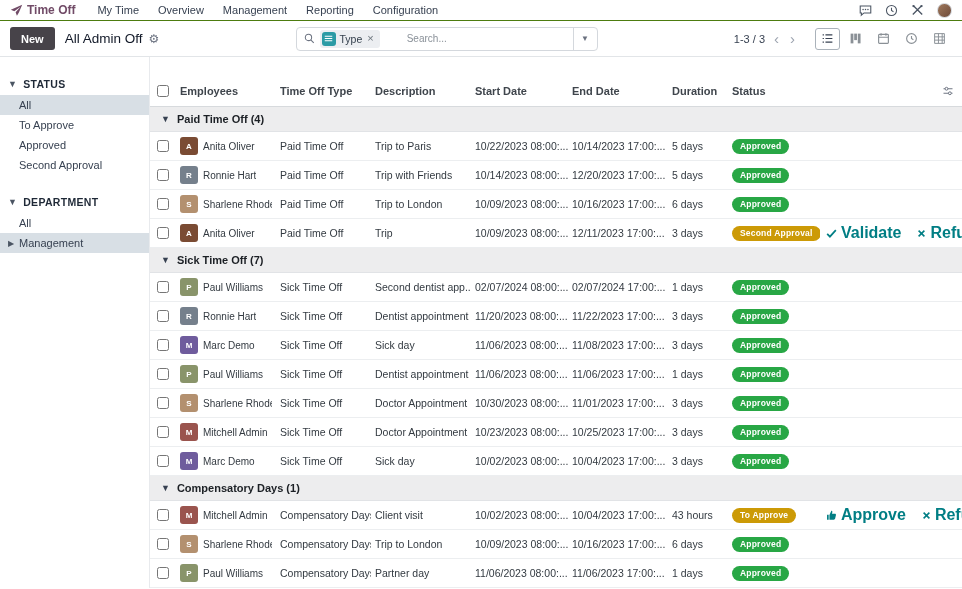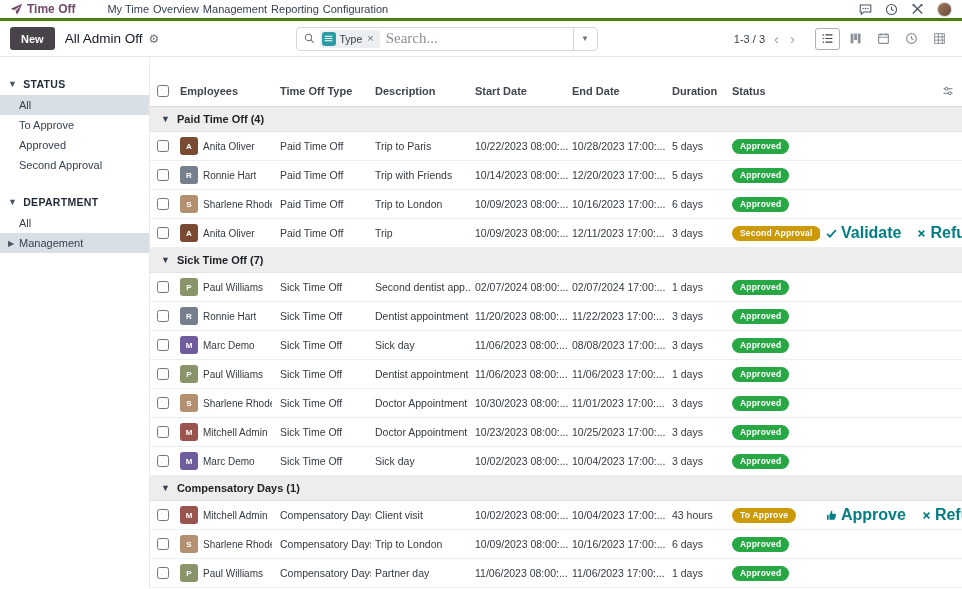--- a/index.html
+++ b/index.html
@@ -1,41 +1,41 @@
 <!DOCTYPE html>
 <html style="--brand: #714B67; --newBtn: #474349; --success: #28a745; --warning: #cc9a06; --link: #017e84; --sidebarActive: #d8dfe5; --groupBg: #ededee; --facetIcon: #2b9ba5;"><head>
 <meta charset="utf-8">
 <style>
   * { margin:0; padding:0; box-sizing:border-box; }
   html,body { width:962px; height:589px; overflow:hidden; }
   body { font-family:"Liberation Sans","DejaVu Sans",sans-serif; background:#fff; color:#374151; font-size:11px; }
 
   
-  .topbar { height:21px; display:flex; align-items:center; padding:0 10px; border-bottom:3px solid #4d7c0f; background:#fff; }
+  .topbar { height:21px; display:flex; align-items:center; padding:0 10px; border-bottom:1px solid #4d7c0f; background:#fff; }
   .brand { display:flex; align-items:center; gap:4px; color:var(--brand); font-weight:bold; font-size:12px; cursor:pointer; }
-  .topbar-menu { display:flex; gap:4px; margin-left:32px; }
+  .topbar-menu { display:flex; gap:19px; margin-left:22px; }
   .menu-item { font-size:11px; color:#374151; cursor:pointer; }
   .topbar-right { margin-left:auto; display:flex; align-items:center; gap:13px; color:#4b5563; }
   .sys-icon { width:13px; height:13px; display:flex; align-items:center; justify-content:center; cursor:pointer; }
   .sys-icon svg { width:13px; height:13px; }
   .avatar-top { width:15px; height:15px; border-radius:50%; background:linear-gradient(135deg,#a0795c, #6d4a3a); border:1px solid #d1d5db; cursor:pointer; }
 
   
   .control-panel { height:36px; display:flex; align-items:center; padding:0 10px; border-bottom:1px solid #e2e5e8; }
   .btn-new { background:var(--newBtn); color:#fff; border:none; border-radius:3px; height:23px; padding:0 11px; font-size:11px; font-weight:bold; font-family:inherit; cursor:pointer; }
   .title-wrap { display:flex; align-items:center; gap:6px; margin-left:10px; }
   .page-title { font-size:13.5px; color:#111827; }
   .gear { color:#6b7280; font-size:12px; cursor:pointer; }
   .searchbar { display:flex; align-items:center; width:302px; height:24px; border:1px solid #d4d8dd; border-radius:4px; margin:0 auto; background:#fff; }
   .search-mag { margin:0 5px 0 7px; display:flex; }
   .facet { display:inline-flex; align-items:center; gap:4px; background:#eceef1; border-radius:3px; padding:2px 5px 2px 2px; cursor:pointer; }
   .facet-icon { width:14px; height:14px; border-radius:3px; background:var(--facetIcon); display:flex; align-items:center; justify-content:center; }
   .facet-label { color:#34404d; font-size:10.5px; }
   .facet-x { color:#6c757d; font-size:11px; line-height:1; padding:0 1px; cursor:pointer; }
-  .search-input { flex:1; border:none; outline:none; font-family:Liberation Serif, serif; font-size:15px; color:#374151; padding:0 6px; min-width:40px; background:transparent; }
+  .search-input { flex:1; border:none; outline:none; font-family:Liberation Sans, sans-serif; font-size:10px; color:#374151; padding:0 6px; min-width:40px; background:transparent;margin-left:21px; }
   .search-input::placeholder { color:#8a9199; }
   .search-caret { width:24px; align-self:stretch; border-left:1px solid #d4d8dd; display:flex; align-items:center; justify-content:center; color:#6b7280; font-size:9px; cursor:pointer; }
   .pager { display:flex; align-items:center; gap:7px; margin-right:18px; }
   .pager-text { font-size:11px; color:#374151; cursor:pointer; }
   .pager-btn { color:#9ca3af; font-size:15px; line-height:1; cursor:pointer; padding:0 2px; }
   .view-switcher { display:flex; align-items:center; gap:3px; }
   .view-btn { width:25px; height:22px; display:flex; align-items:center; justify-content:center; color:#8a9096; cursor:pointer; border:1px solid transparent; border-radius:3px; }
   .view-btn svg { width:13px; height:13px; }
   .view-btn.active { border-color:#aab2ba; color:#374151; }
 
@@ -252,21 +252,21 @@
     <div class="cell c-check">
             <input type="checkbox" class="cb" style="">
           </div>
     <div class="cell c-emp">
       <span class="avatar" style="background-color: rgb(122, 75, 51);">A</span>
       <span class="emp-name">Anita Oliver</span>
     </div>
     <div class="cell">Paid Time Off</div>
     <div class="cell">Trip to Paris</div>
     <div class="cell">10/22/2023 08:00:...</div>
-    <div class="cell">10/28/2023 17:00:...</div>
+    <div class="cell">10/14/2023 17:00:...</div>
     <div class="cell">5 days</div>
     <div class="cell"><span class="badge badge-success">Approved</span></div>
     <div class="cell c-actions"></div>
   </div>
 
   <div class="trow">
     <div class="cell c-check">
             <input type="checkbox" class="cb" style="">
           </div>
     <div class="cell c-emp">
@@ -372,21 +372,21 @@
     <div class="cell c-check">
             <input type="checkbox" class="cb" style="">
           </div>
     <div class="cell c-emp">
       <span class="avatar" style="background-color: rgb(111, 92, 157);">M</span>
       <span class="emp-name">Marc Demo</span>
     </div>
     <div class="cell">Sick Time Off</div>
     <div class="cell">Sick day</div>
     <div class="cell">11/06/2023 08:00:...</div>
-    <div class="cell">08/08/2023 17:00:...</div>
+    <div class="cell">11/08/2023 17:00:...</div>
     <div class="cell">3 days</div>
     <div class="cell"><span class="badge badge-success">Approved</span></div>
     <div class="cell c-actions"></div>
   </div>
 
   <div class="trow">
     <div class="cell c-check">
             <input type="checkbox" class="cb" style="">
           </div>
     <div class="cell c-emp">

